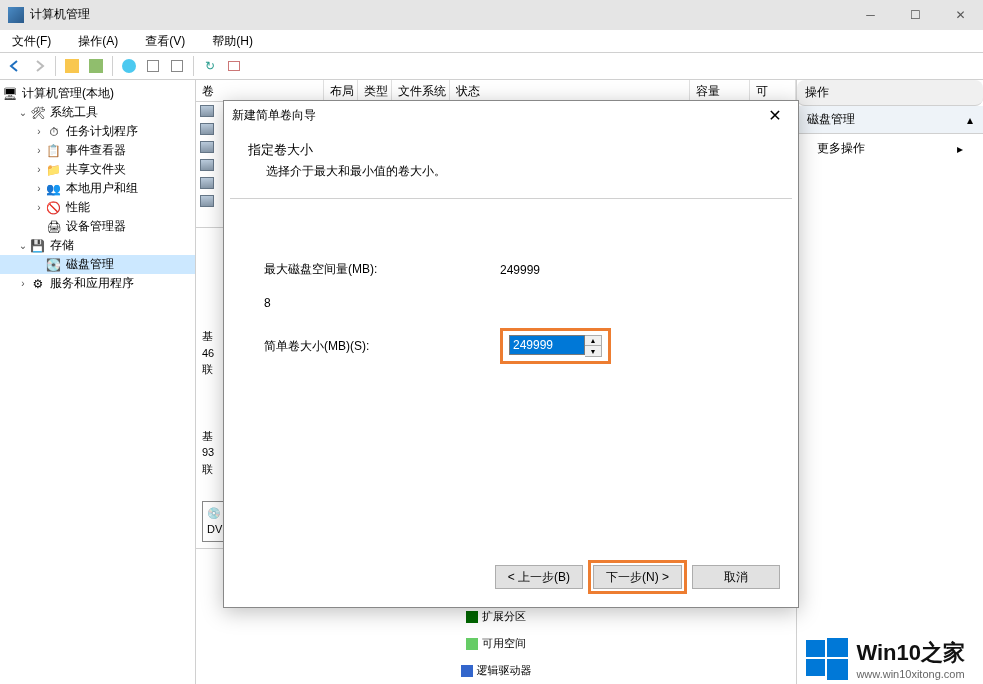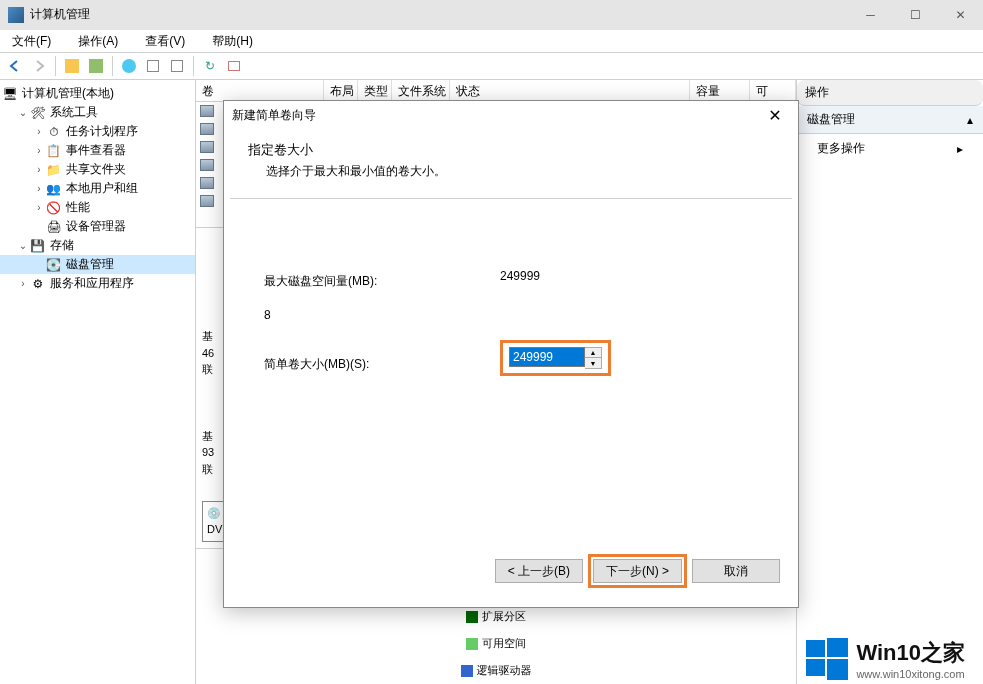--- a/index.html
+++ b/index.html
@@ -59,30 +59,30 @@
     .dlg-title { height:28px; display:flex; align-items:center; padding:0 8px; font-size:12px; }
     .dlg-close { margin-left:auto; width:30px; text-align:center; font-size:16px; cursor:default; }
     .dlg-body { padding: 8px 0; }
     .dlg-header-section { padding: 4px 24px 18px; }
     .dlg-heading { font-size:13px; margin-bottom:4px; }
     .dlg-subheading { font-size:12px; padding-left:18px; }
     .dlg-sep { height:1px; background:#d0d0d0; margin:0 6px; }
     
     .dlg-form { padding: 62px 40px 20px; }
     .form-row { display:flex; align-items:center; margin-bottom:18px; }
-    .form-label { width:236px; font-size:12px;margin-top:12px; }
+    .form-label { width:236px; font-size:12px; }
     .form-value { font-size:12px; }
     
     .spinner-wrap { border:3px solid #ed7d31; padding:4px 6px; display:inline-flex; }
     .spinner-input { width:76px; height:20px; border:1px solid #7a7a7a; padding:1px 3px; font-size:12px; background:#0078d7; color:#fff; }
     .spinner-btns { display:flex; flex-direction:column; border:1px solid #acacac; border-left:none; }
     .spin-btn { width:16px; height:10px; font-size:7px; display:flex; align-items:center; justify-content:center; background:#f0f0f0; cursor:default; }
     .spin-btn:first-child { border-bottom:1px solid #acacac; }
     
-    .dlg-buttons { position:absolute; bottom:24px; right:18px; display:flex; gap:10px; }
+    .dlg-buttons { position:absolute; bottom:18px; right:18px; display:flex; gap:10px; }
     .btn { min-width:88px; height:24px; border:1px solid #adadad; background:#e1e1e1; font-size:12px; cursor:default; padding:0 12px; }
     .btn-highlighted { outline:3px solid #ed7d31; outline-offset:2px; }
     
     
     .watermark { position:absolute; right:18px; bottom:4px; display:flex; align-items:center; gap:8px; }
     .wm-logo { width:42px; height:42px; }
     .wm-text { text-align:left; }
     .wm-title { font-size:22px; font-weight:bold; color:#111; }
     .wm-url { font-size:11px; color:#666; }
   </style>

